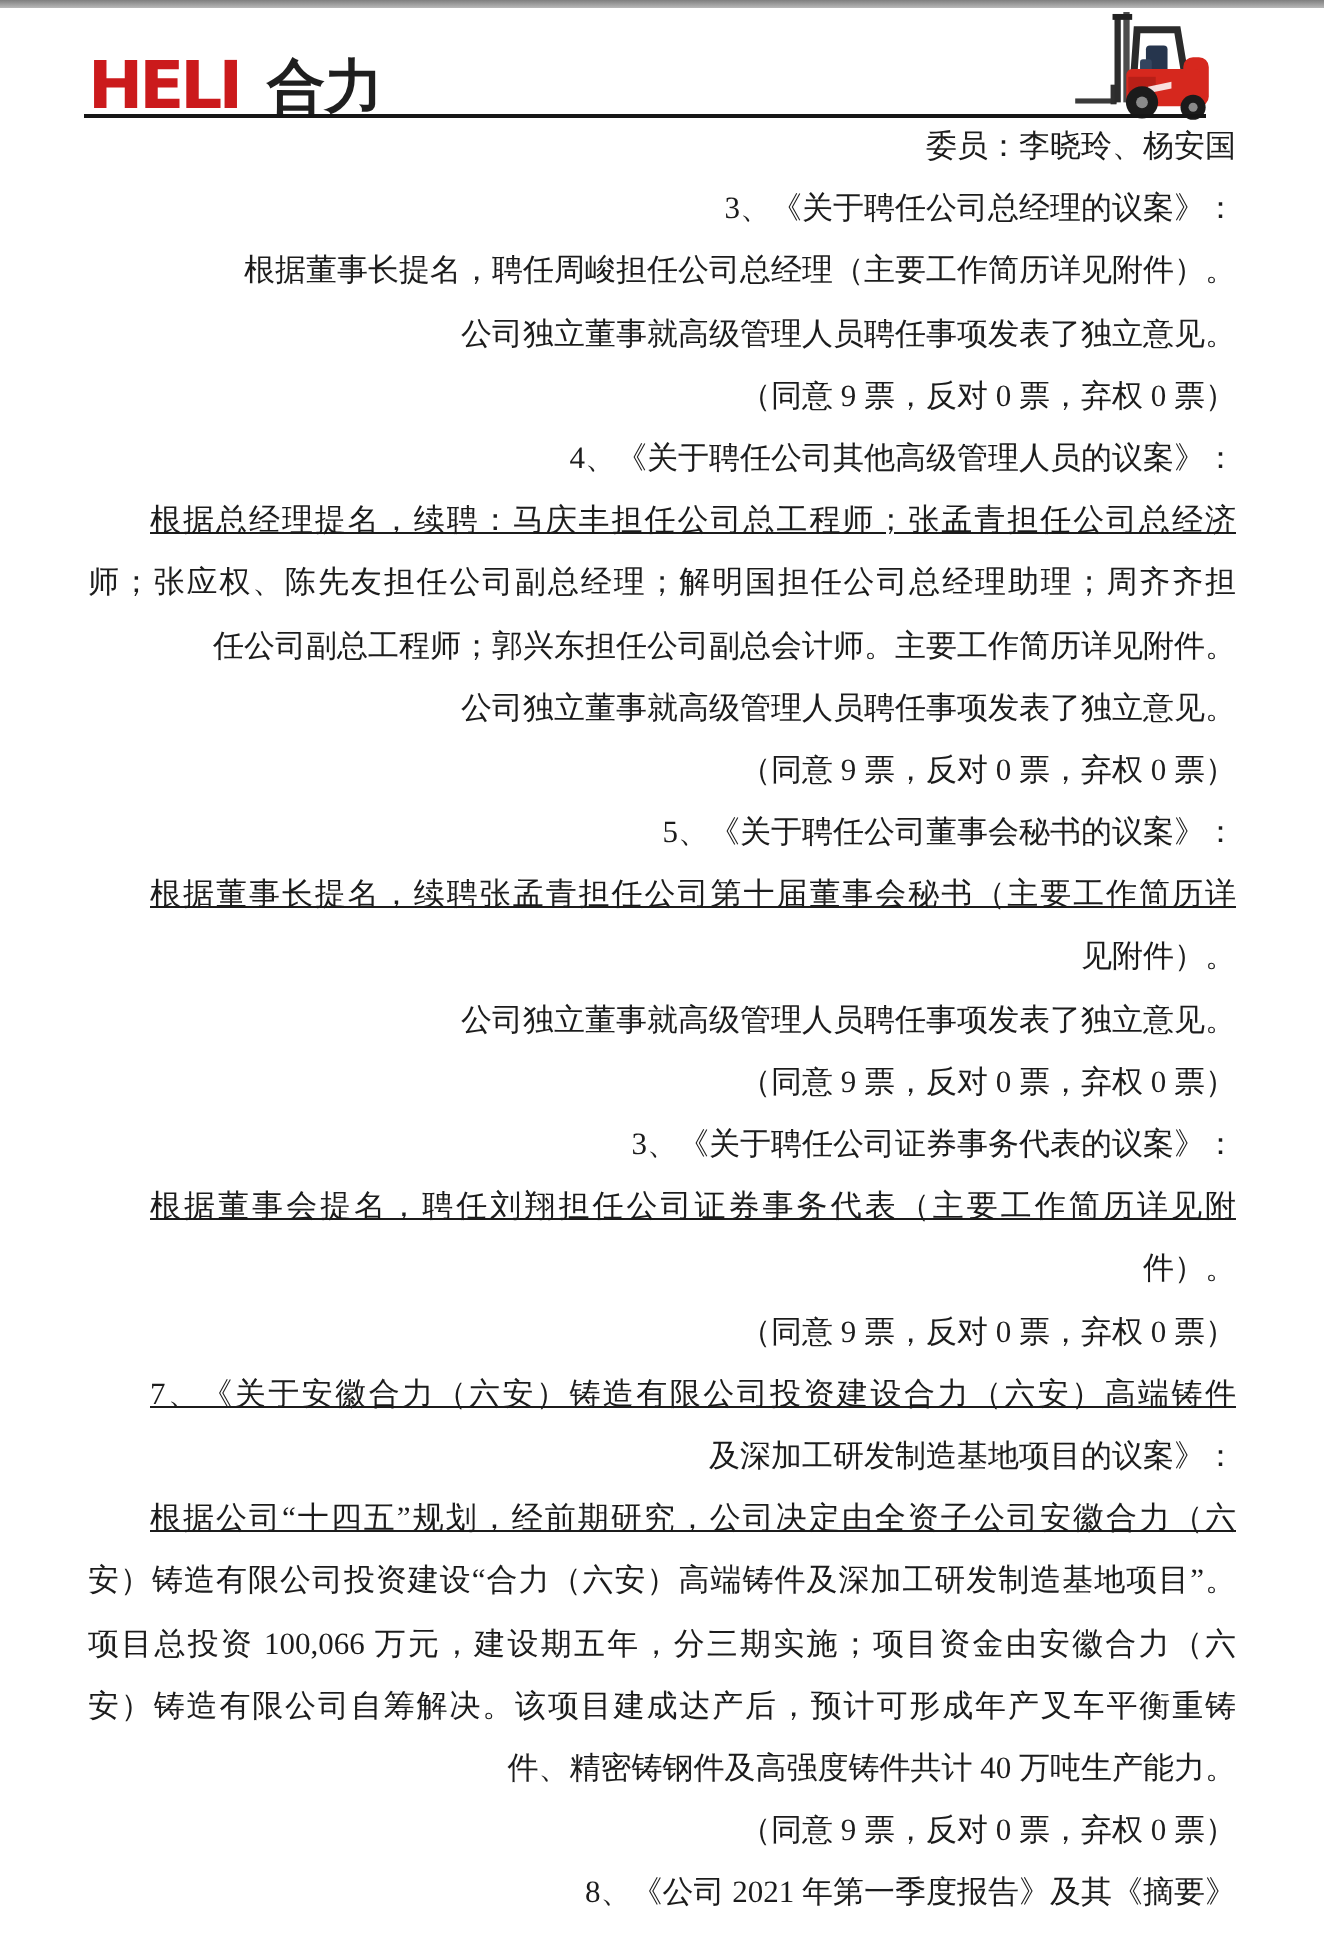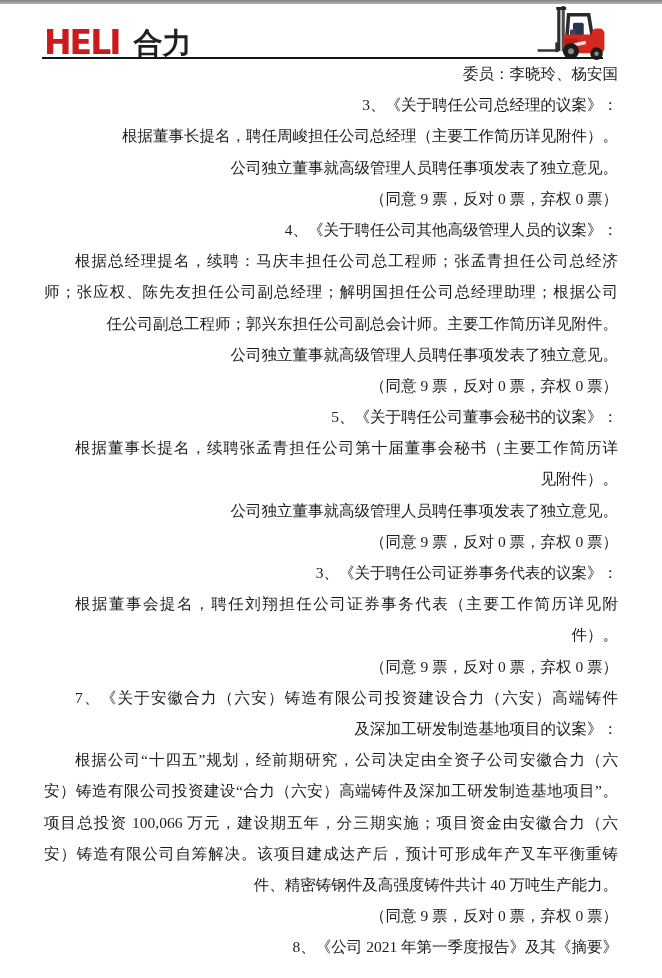--- a/index.html
+++ b/index.html
@@ -49,21 +49,21 @@
     white-space: nowrap; overflow: visible;
     text-align: right;
   }
   .line.just {
     white-space: normal;
     text-align: justify;
     text-align-last: justify;
     overflow: hidden;
   }
   .line.ind { padding-left: 31px; }
-  .line.just.ind { padding-left: 31px; }
+  .line.just.ind { padding-left: 31px; text-decoration: underline; }
 </style>
 </head>
 <body>
 
 <div class="topbar"></div>
 
 <div class="header">
   <div class="brand">
     <span class="heli">HELI</span>
     <span class="heli-cn">合力</span>
@@ -98,21 +98,21 @@
 </div>
 
 <div class="doc-body" id="doc-lines">
     <div class="line ind">委员：李晓玲、杨安国</div>
     <div class="line ind">3、《关于聘任公司总经理的议案》：</div>
     <div class="line ind">根据董事长提名，聘任周峻担任公司总经理（主要工作简历详见附件）。</div>
     <div class="line ind">公司独立董事就高级管理人员聘任事项发表了独立意见。</div>
     <div class="line ind">（同意 9 票，反对 0 票，弃权 0 票）</div>
     <div class="line ind">4、《关于聘任公司其他高级管理人员的议案》：</div>
     <div class="line ind just">根据总经理提名，续聘：马庆丰担任公司总工程师；张孟青担任公司总经济</div>
-    <div class="line just">师；张应权、陈先友担任公司副总经理；解明国担任公司总经理助理；根据公司</div>
+    <div class="line just">师；张应权、陈先友担任公司副总经理；解明国担任公司总经理助理；周齐齐担</div>
     <div class="line">任公司副总工程师；郭兴东担任公司副总会计师。主要工作简历详见附件。</div>
     <div class="line ind">公司独立董事就高级管理人员聘任事项发表了独立意见。</div>
     <div class="line ind">（同意 9 票，反对 0 票，弃权 0 票）</div>
     <div class="line ind">5、《关于聘任公司董事会秘书的议案》：</div>
     <div class="line ind just">根据董事长提名，续聘张孟青担任公司第十届董事会秘书（主要工作简历详</div>
     <div class="line">见附件）。</div>
     <div class="line ind">公司独立董事就高级管理人员聘任事项发表了独立意见。</div>
     <div class="line ind">（同意 9 票，反对 0 票，弃权 0 票）</div>
     <div class="line ind">3、《关于聘任公司证券事务代表的议案》：</div>
     <div class="line ind just">根据董事会提名，聘任刘翔担任公司证券事务代表（主要工作简历详见附</div>

